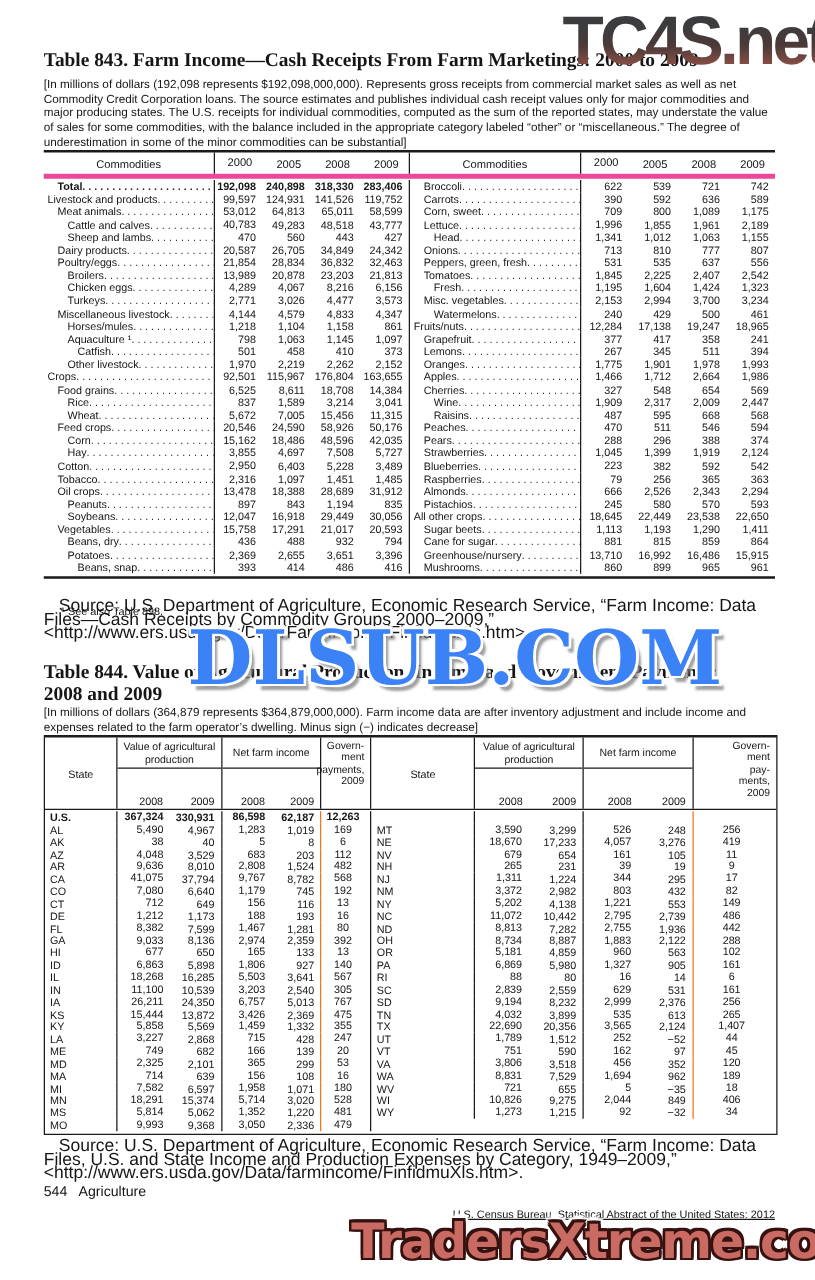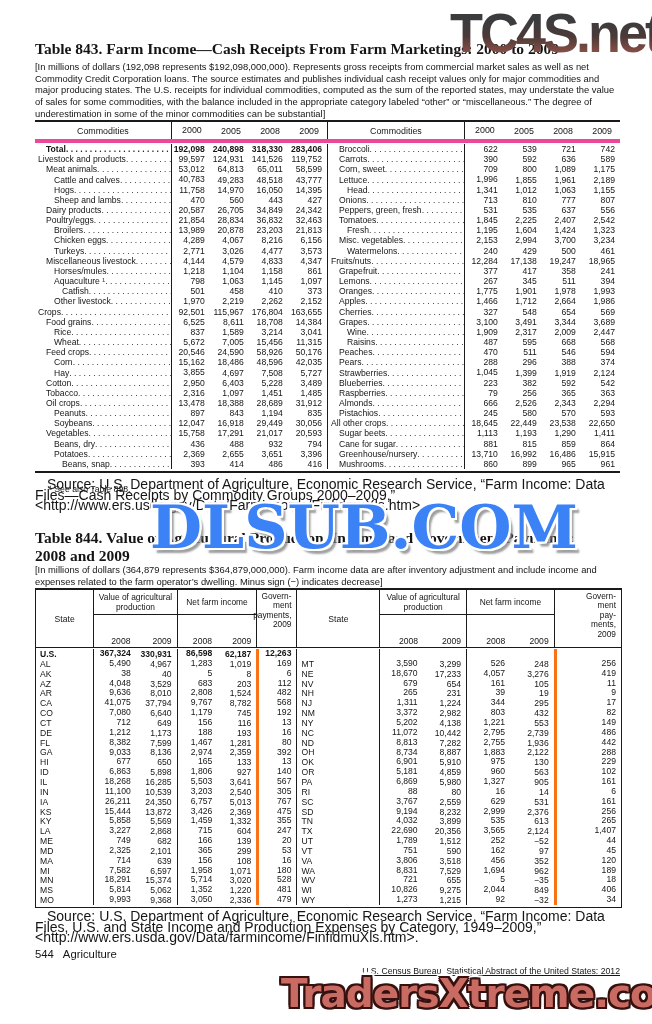--- a/index.html
+++ b/index.html
@@ -78,21 +78,21 @@
   .b844{display:block;}
   .b844.lft{width:44.6%;}
   .b844.rgt{width:55.4%;border-left:1px solid #1a1a1a;}
   .r844{display:grid;height:9.85px;align-items:center;font-size:8.6px;}
   .b844.lft .r844{grid-template-columns:22% 16.3% 15.7% 15.6% 15% 15.4%;}
   .b844.rgt .r844{grid-template-columns:25.3% 13.4% 13.4% 13.6% 13.5% 20.8%;}
   .r844 .st{display:flex;overflow:hidden;white-space:nowrap;padding-left:4px;}
   .r844 .num{text-align:right;padding-right:5px;}
   .r844 .num:nth-child(2){border-left:1px solid #1a1a1a;height:9.85px;line-height:9.85px;}
   .r844 .num:nth-child(4){border-left:1px solid #1a1a1a;height:9.85px;line-height:9.85px;}
-  .r844 .num:nth-child(6){border-left:3px solid #f97316;height:9.85px;line-height:9.85px;}
+  .r844 .num:nth-child(6){border-left:1px solid #f97316;height:9.85px;line-height:9.85px;text-align:center;}
 
   
   #footer-left{position:absolute;left:35px;top:948px;font-size:11.3px;}
   #footer-left .pg{margin-right:9px;}
   #footer-right{position:absolute;right:32px;top:966px;font-size:8.7px;text-decoration:underline;}
 </style>
 </head>
 <body>
 
 <div class="page">
@@ -156,30 +156,20 @@
               <div class="lt">Cattle and calves</div>
               <div class="dots"></div>
             </div>
             <div class="num c1">40,783</div>
             <div class="num">49,283</div>
             <div class="num">48,518</div>
             <div class="num">43,777</div>
           </div>
           <div class="r843">
             <div class="lbl i2">
-              <div class="lt">Hogs</div>
-              <div class="dots"></div>
-            </div>
-            <div class="num c1">11,758</div>
-            <div class="num">14,970</div>
-            <div class="num">16,050</div>
-            <div class="num">14,395</div>
-          </div>
-          <div class="r843">
-            <div class="lbl i2">
               <div class="lt">Sheep and lambs</div>
               <div class="dots"></div>
             </div>
             <div class="num c1">470</div>
             <div class="num">560</div>
             <div class="num">443</div>
             <div class="num">427</div>
           </div>
           <div class="r843">
             <div class="lbl i1">
@@ -605,30 +595,20 @@
           </div>
           <div class="r843">
             <div class="lbl i1">
               <div class="lt">Cherries</div>
               <div class="dots"></div>
             </div>
             <div class="num c1">327</div>
             <div class="num">548</div>
             <div class="num">654</div>
             <div class="num">569</div>
-          </div>
-          <div class="r843">
-            <div class="lbl i1">
-              <div class="lt">Grapes</div>
-              <div class="dots"></div>
-            </div>
-            <div class="num c1">3,100</div>
-            <div class="num">3,491</div>
-            <div class="num">3,344</div>
-            <div class="num">3,689</div>
           </div>
           <div class="r843">
             <div class="lbl i2">
               <div class="lt">Wine</div>
               <div class="dots"></div>
             </div>
             <div class="num c1">1,909</div>
             <div class="num">2,317</div>
             <div class="num">2,009</div>
             <div class="num">2,447</div>
@@ -1022,21 +1002,21 @@
             <div class="num">355</div>
           </div>
           <div class="r844">
             <div class="st">
               <div class="lt">LA</div>
               <div class="dots"></div>
             </div>
             <div class="num">3,227</div>
             <div class="num">2,868</div>
             <div class="num">715</div>
-            <div class="num">604</div>
+            <div class="num">428</div>
             <div class="num">247</div>
           </div>
           <div class="r844">
             <div class="st">
               <div class="lt">ME</div>
               <div class="dots"></div>
             </div>
             <div class="num">749</div>
             <div class="num">682</div>
             <div class="num">166</div>
@@ -1226,31 +1206,20 @@
               <div class="dots"></div>
             </div>
             <div class="num">8,734</div>
             <div class="num">8,887</div>
             <div class="num">1,883</div>
             <div class="num">2,122</div>
             <div class="num">288</div>
           </div>
           <div class="r844">
             <div class="st">
-              <div class="lt">OK</div>
-              <div class="dots"></div>
-            </div>
-            <div class="num">6,901</div>
-            <div class="num">5,910</div>
-            <div class="num">975</div>
-            <div class="num">130</div>
-            <div class="num">229</div>
-          </div>
-          <div class="r844">
-            <div class="st">
               <div class="lt">OR</div>
               <div class="dots"></div>
             </div>
             <div class="num">5,181</div>
             <div class="num">4,859</div>
             <div class="num">960</div>
             <div class="num">563</div>
             <div class="num">102</div>
           </div>
           <div class="r844">
@@ -1273,21 +1242,21 @@
             <div class="num">80</div>
             <div class="num">16</div>
             <div class="num">14</div>
             <div class="num">6</div>
           </div>
           <div class="r844">
             <div class="st">
               <div class="lt">SC</div>
               <div class="dots"></div>
             </div>
-            <div class="num">3,767</div>
+            <div class="num">2,839</div>
             <div class="num">2,559</div>
             <div class="num">629</div>
             <div class="num">531</div>
             <div class="num">161</div>
           </div>
           <div class="r844">
             <div class="st">
               <div class="lt">SD</div>
               <div class="dots"></div>
             </div>

